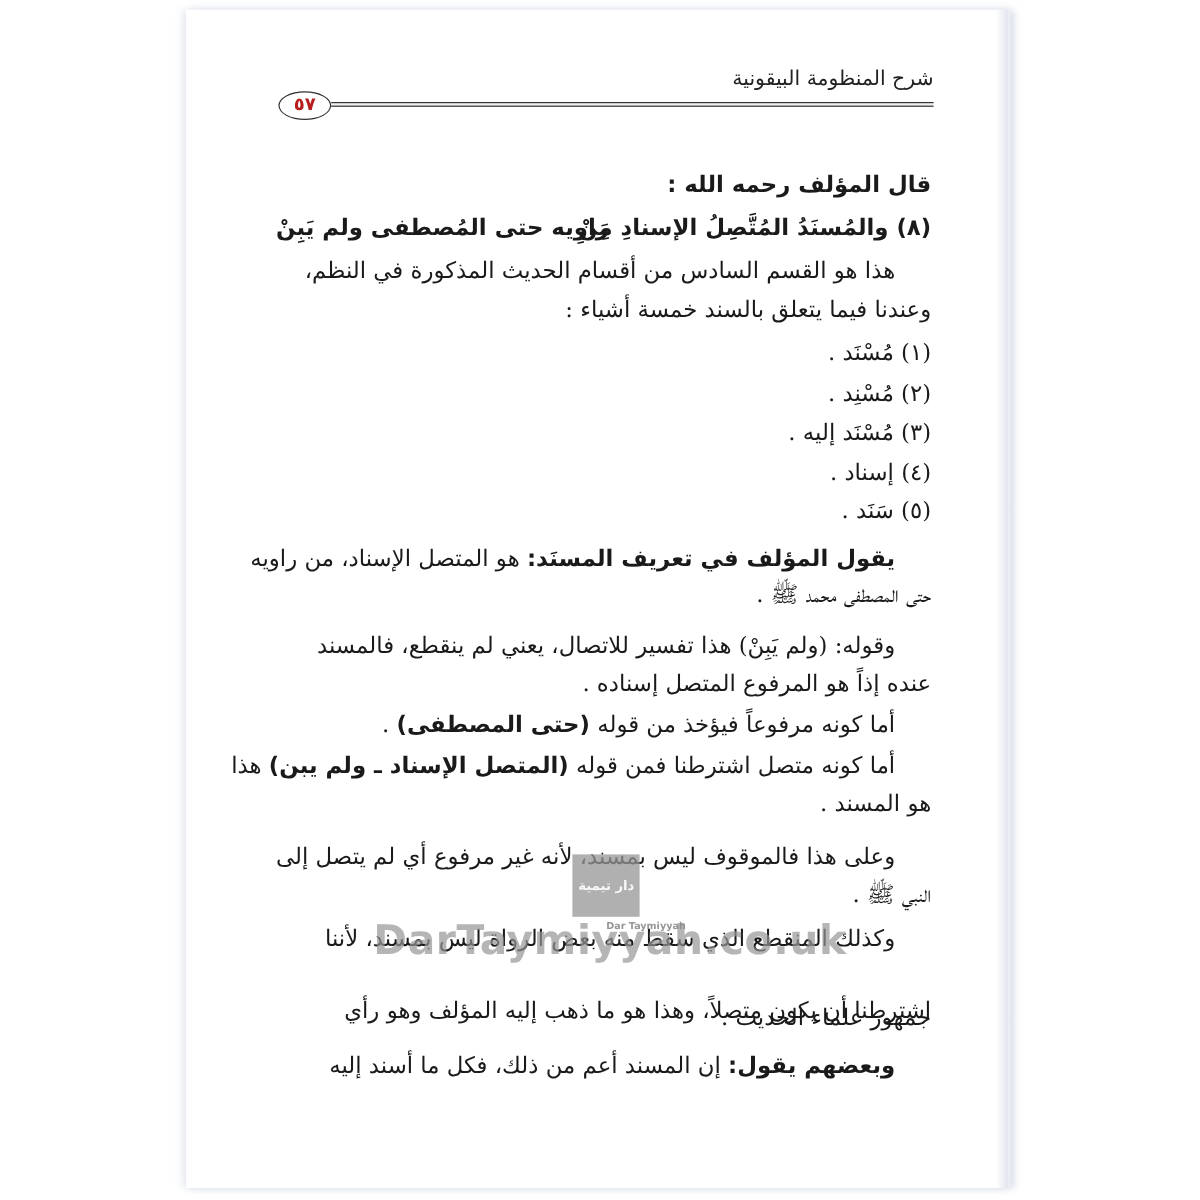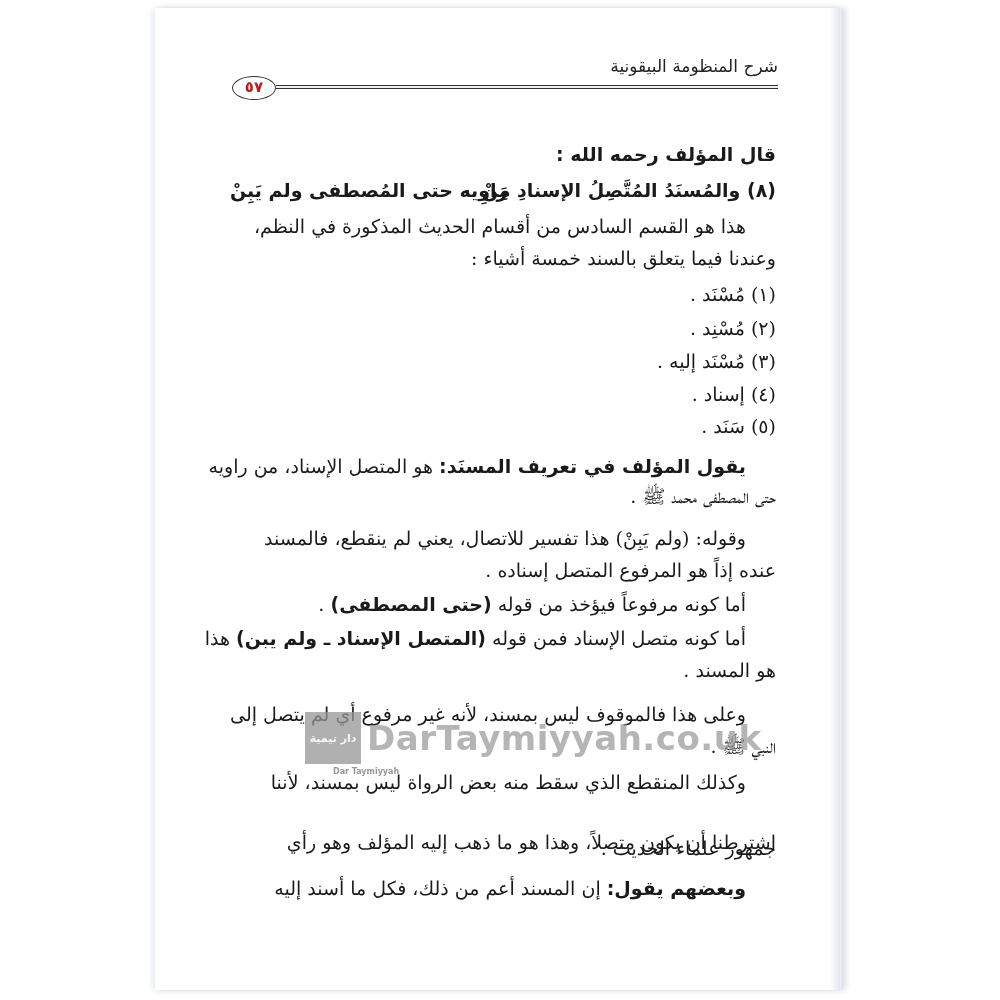--- a/index.html
+++ b/index.html
@@ -93,20 +93,21 @@
     .bold { font-family: "DejaVu Sans", sans-serif; font-weight: bold; }
     .poem-right { right: 0; }
     .poem-left { left: 0; right: auto; }
     .watermark {
       position: absolute;
       left: 305px;
       top: 712px;
       display: flex;
       align-items: center;
       pointer-events: none;
+      flex-direction: column;
     }
     .wm-logo {
       width: 56px;
       height: 52px;
       background: rgba(150,150,150,0.75);
       position: relative;
       display: flex;
       align-items: center;
       justify-content: center;
       color: rgba(255,255,255,0.9);
@@ -170,21 +171,21 @@
   <div class="line indent" style="top:384px;">وقوله: (ولم يَبِنْ) هذا تفسير للاتصال، يعني لم ينقطع، فالمسند</div>
   <div class="line" style="top:416px;">عنده إذاً هو المرفوع المتصل إسناده .</div>
 
   <div class="line indent" style="top:450px;">
     <span>أما كونه مرفوعاً فيؤخذ من قوله</span>
     <span class="bold">(حتى المصطفى)</span>
     <span>.</span>
   </div>
 
   <div class="line indent" style="top:484px;">
-    <span>أما كونه متصل الإسناد فمن قوله</span>
+    <span>أما كونه متصل اشترطنا فمن قوله</span>
     <span class="bold">(المتصل الإسناد ـ ولم يبن)</span>
     <span>هذا</span>
   </div>
   <div class="line" style="top:516px;">هو المسند .</div>
 
   <div class="line indent" style="top:560px;">وعلى هذا فالموقوف ليس بمسند، لأنه غير مرفوع أي لم يتصل إلى</div>
   <div class="line" style="top:592px;">النبي ﷺ .</div>
 
   <div class="line indent" style="top:628px;">وكذلك المنقطع الذي سقط منه بعض الرواة ليس بمسند، لأننا</div>
   <div class="line" style="top:662px;margin-top:26px;">اشترطنا أن يكون متصلاً، وهذا هو ما ذهب إليه المؤلف وهو رأي</div>

